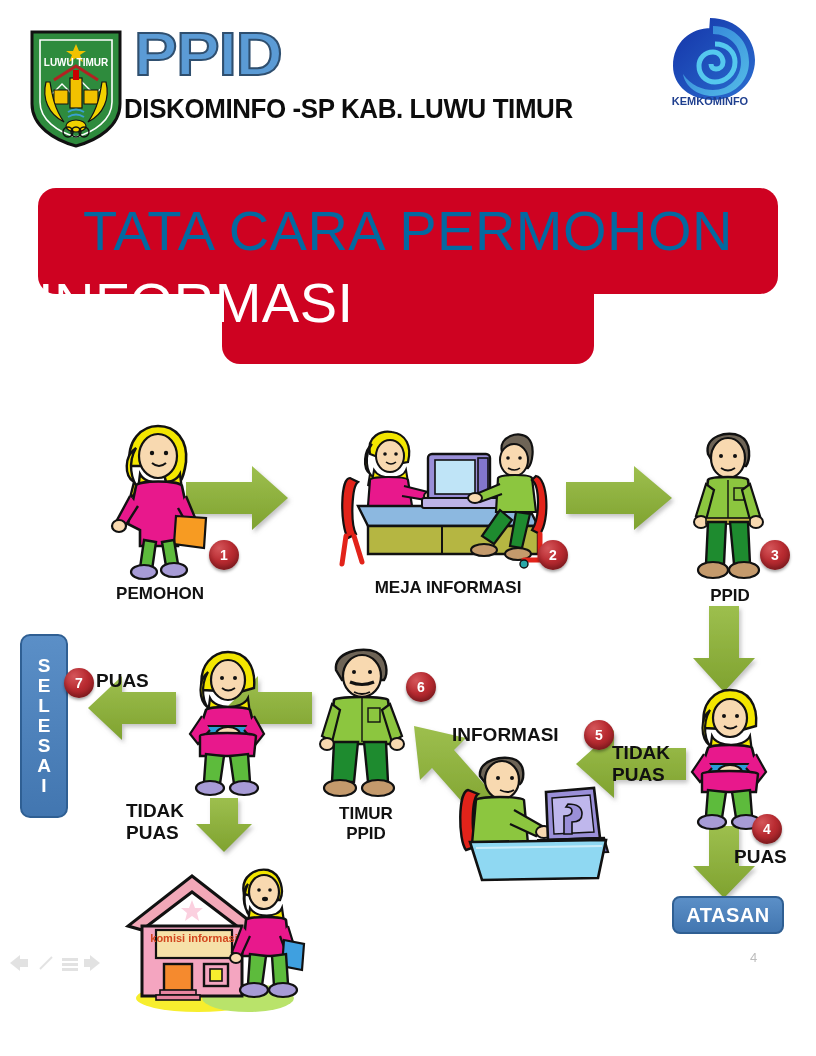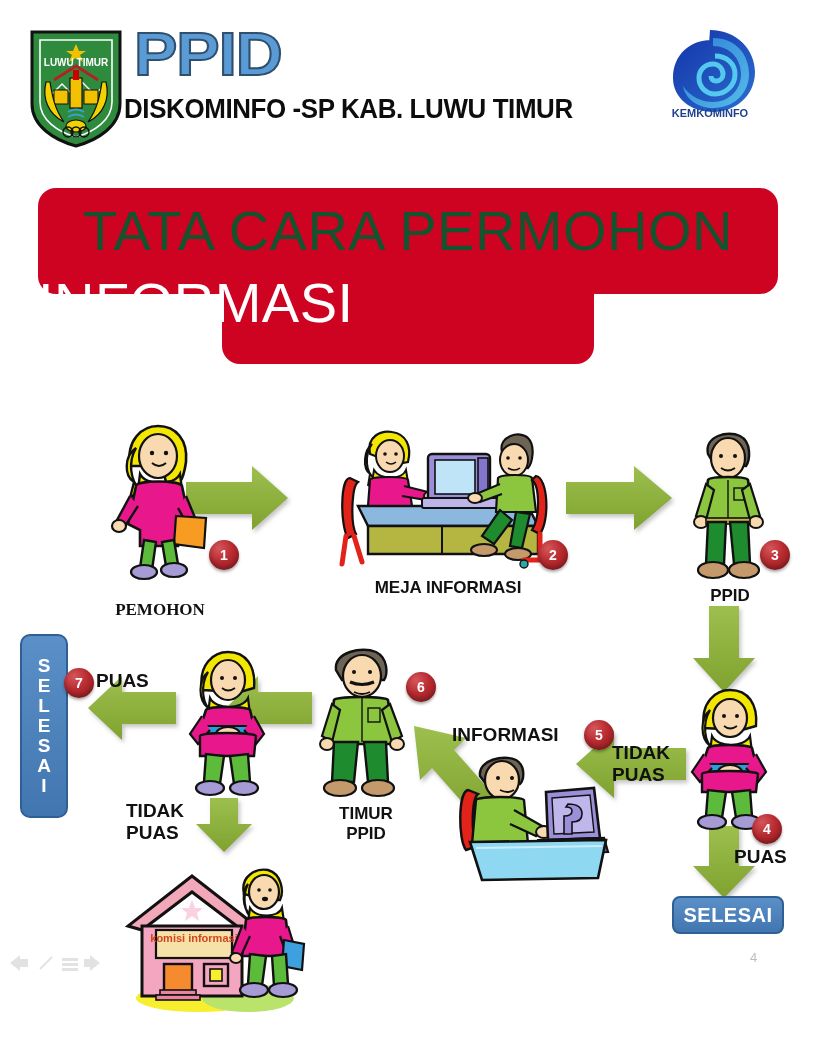--- a/index.html
+++ b/index.html
@@ -22,35 +22,35 @@
     line-height:64px;
     transform:scaleX(1.05);transform-origin:left top;
   }
   .dept-line{
     position:absolute;left:124px;top:94px;
     font-size:27px;font-weight:bold;color:#0d0d0d;
     font-family:"Liberation Sans", sans-serif;
     letter-spacing:-0.4px;white-space:nowrap;
     transform:scaleX(0.96);transform-origin:left top;
   }
-  .kemkominfo{position:absolute;left:655px;top:24px;width:110px;height:122px;}
+  .kemkominfo{position:absolute;left:655px;top:12px;width:110px;height:122px;}
 
   
   .banner{position:absolute;left:38px;top:188px;width:740px;height:190px;}
   .banner .b-top{
     position:absolute;left:0;top:0;width:740px;height:106px;
     background:#CE0221;border-radius:18px;
   }
   .banner .b-bot{
     position:absolute;left:184px;top:78px;width:372px;height:98px;
     background:#CE0221;border-radius:0 0 18px 18px;
   }
   .banner .b-t1{
     position:absolute;left:0;top:14px;width:740px;text-align:center;
-    color:#14532d;font-size:56px;line-height:58px;font-weight:400;
+    color:#0369a1;font-size:56px;line-height:58px;font-weight:400;
     letter-spacing:0.5px;
   }
   .banner .b-t2{
     position:absolute;left:0;top:86px;width:740px;
     color:#fff;font-size:56px;line-height:58px;font-weight:400;
     letter-spacing:0.5px;
   }
 
   
   .diagram{position:absolute;left:0;top:400px;width:816px;height:600px;}
@@ -230,21 +230,21 @@
 
         <polygon points="76,96 106,98 104,128 74,124" fill="#F79B22" stroke="#111" stroke-width="2.2"></polygon>
 
         <path d="M44 120 L40 148 L52 150 L56 122 Z" fill="#5DBB3C" stroke="#111" stroke-width="2.4"></path>
         <path d="M62 122 L66 146 L78 144 L74 120 Z" fill="#5DBB3C" stroke="#111" stroke-width="2.4"></path>
 
         <ellipse cx="44" cy="152" rx="13" ry="7" fill="#A79BD6" stroke="#111" stroke-width="2.2"></ellipse>
         <ellipse cx="74" cy="150" rx="13" ry="7" fill="#A79BD6" stroke="#111" stroke-width="2.2"></ellipse>
       </svg>
     </div>
-    <div class="caption" style="left:85px;top:200px;width:150px;font-family:Liberation Serif, serif;">PEMOHON</div>
+    <div class="caption" style="left:85px;top:184px;width:150px;">PEMOHON</div>
     <div class="badge" style="left:209px;top:140px;">1</div>
 
     <div class="node" style="left:332px;top:30px;width:230px;height:155px;">
       <svg width="230" height="155" viewBox="0 0 230 155">
 
         <path d="M18 48 C8 48 8 96 16 108 L24 104 C18 92 20 56 26 52 Z" fill="#E2231A" stroke="#111" stroke-width="2.2"></path>
         <path d="M14 106 L10 134 M22 106 L30 132" stroke="#E2231A" stroke-width="5" stroke-linecap="round"></path>
 
         <path d="M38 24 C34 6 50 0 60 2 C74 4 80 16 76 32 L64 34 Z" fill="#F3E600" stroke="#111" stroke-width="2.2"></path>
         <ellipse cx="58" cy="26" rx="14" ry="16" fill="#F8D9B0" stroke="#111" stroke-width="2"></ellipse>
@@ -426,21 +426,21 @@
         <ellipse cx="66" cy="132" rx="14" ry="7" fill="#A79BD6" stroke="#111" stroke-width="2.2"></ellipse>
       </svg>
     </div>
 
     <div class="plain-label" style="left:612px;top:342px;width:92px;">TIDAK
 PUAS</div>
 
     <div class="badge" style="left:752px;top:414px;">4</div>
     <div class="plain-label" style="left:734px;top:446px;width:70px;">PUAS</div>
 
-    <div class="selesai-h" style="left:672px;top:496px;">SELESAI</div>
+    <div class="selesai-h" style="left:672px;top:496px;">ATASAN</div>
 
     <div class="node" style="left:120px;top:466px;width:190px;height:148px;">
       <svg width="190" height="148" viewBox="0 0 190 148">
         <ellipse cx="78" cy="132" rx="62" ry="14" fill="#F7EE2E"></ellipse>
         <ellipse cx="128" cy="132" rx="46" ry="14" fill="#B9E36A"></ellipse>
 
         <polygon points="72,10 8,60 22,64 72,26 122,64 136,60" fill="#F2A8B8" stroke="#111" stroke-width="3"></polygon>
 
         <rect x="22" y="60" width="100" height="70" fill="#F4A5C0" stroke="#111" stroke-width="3"></rect>
 

